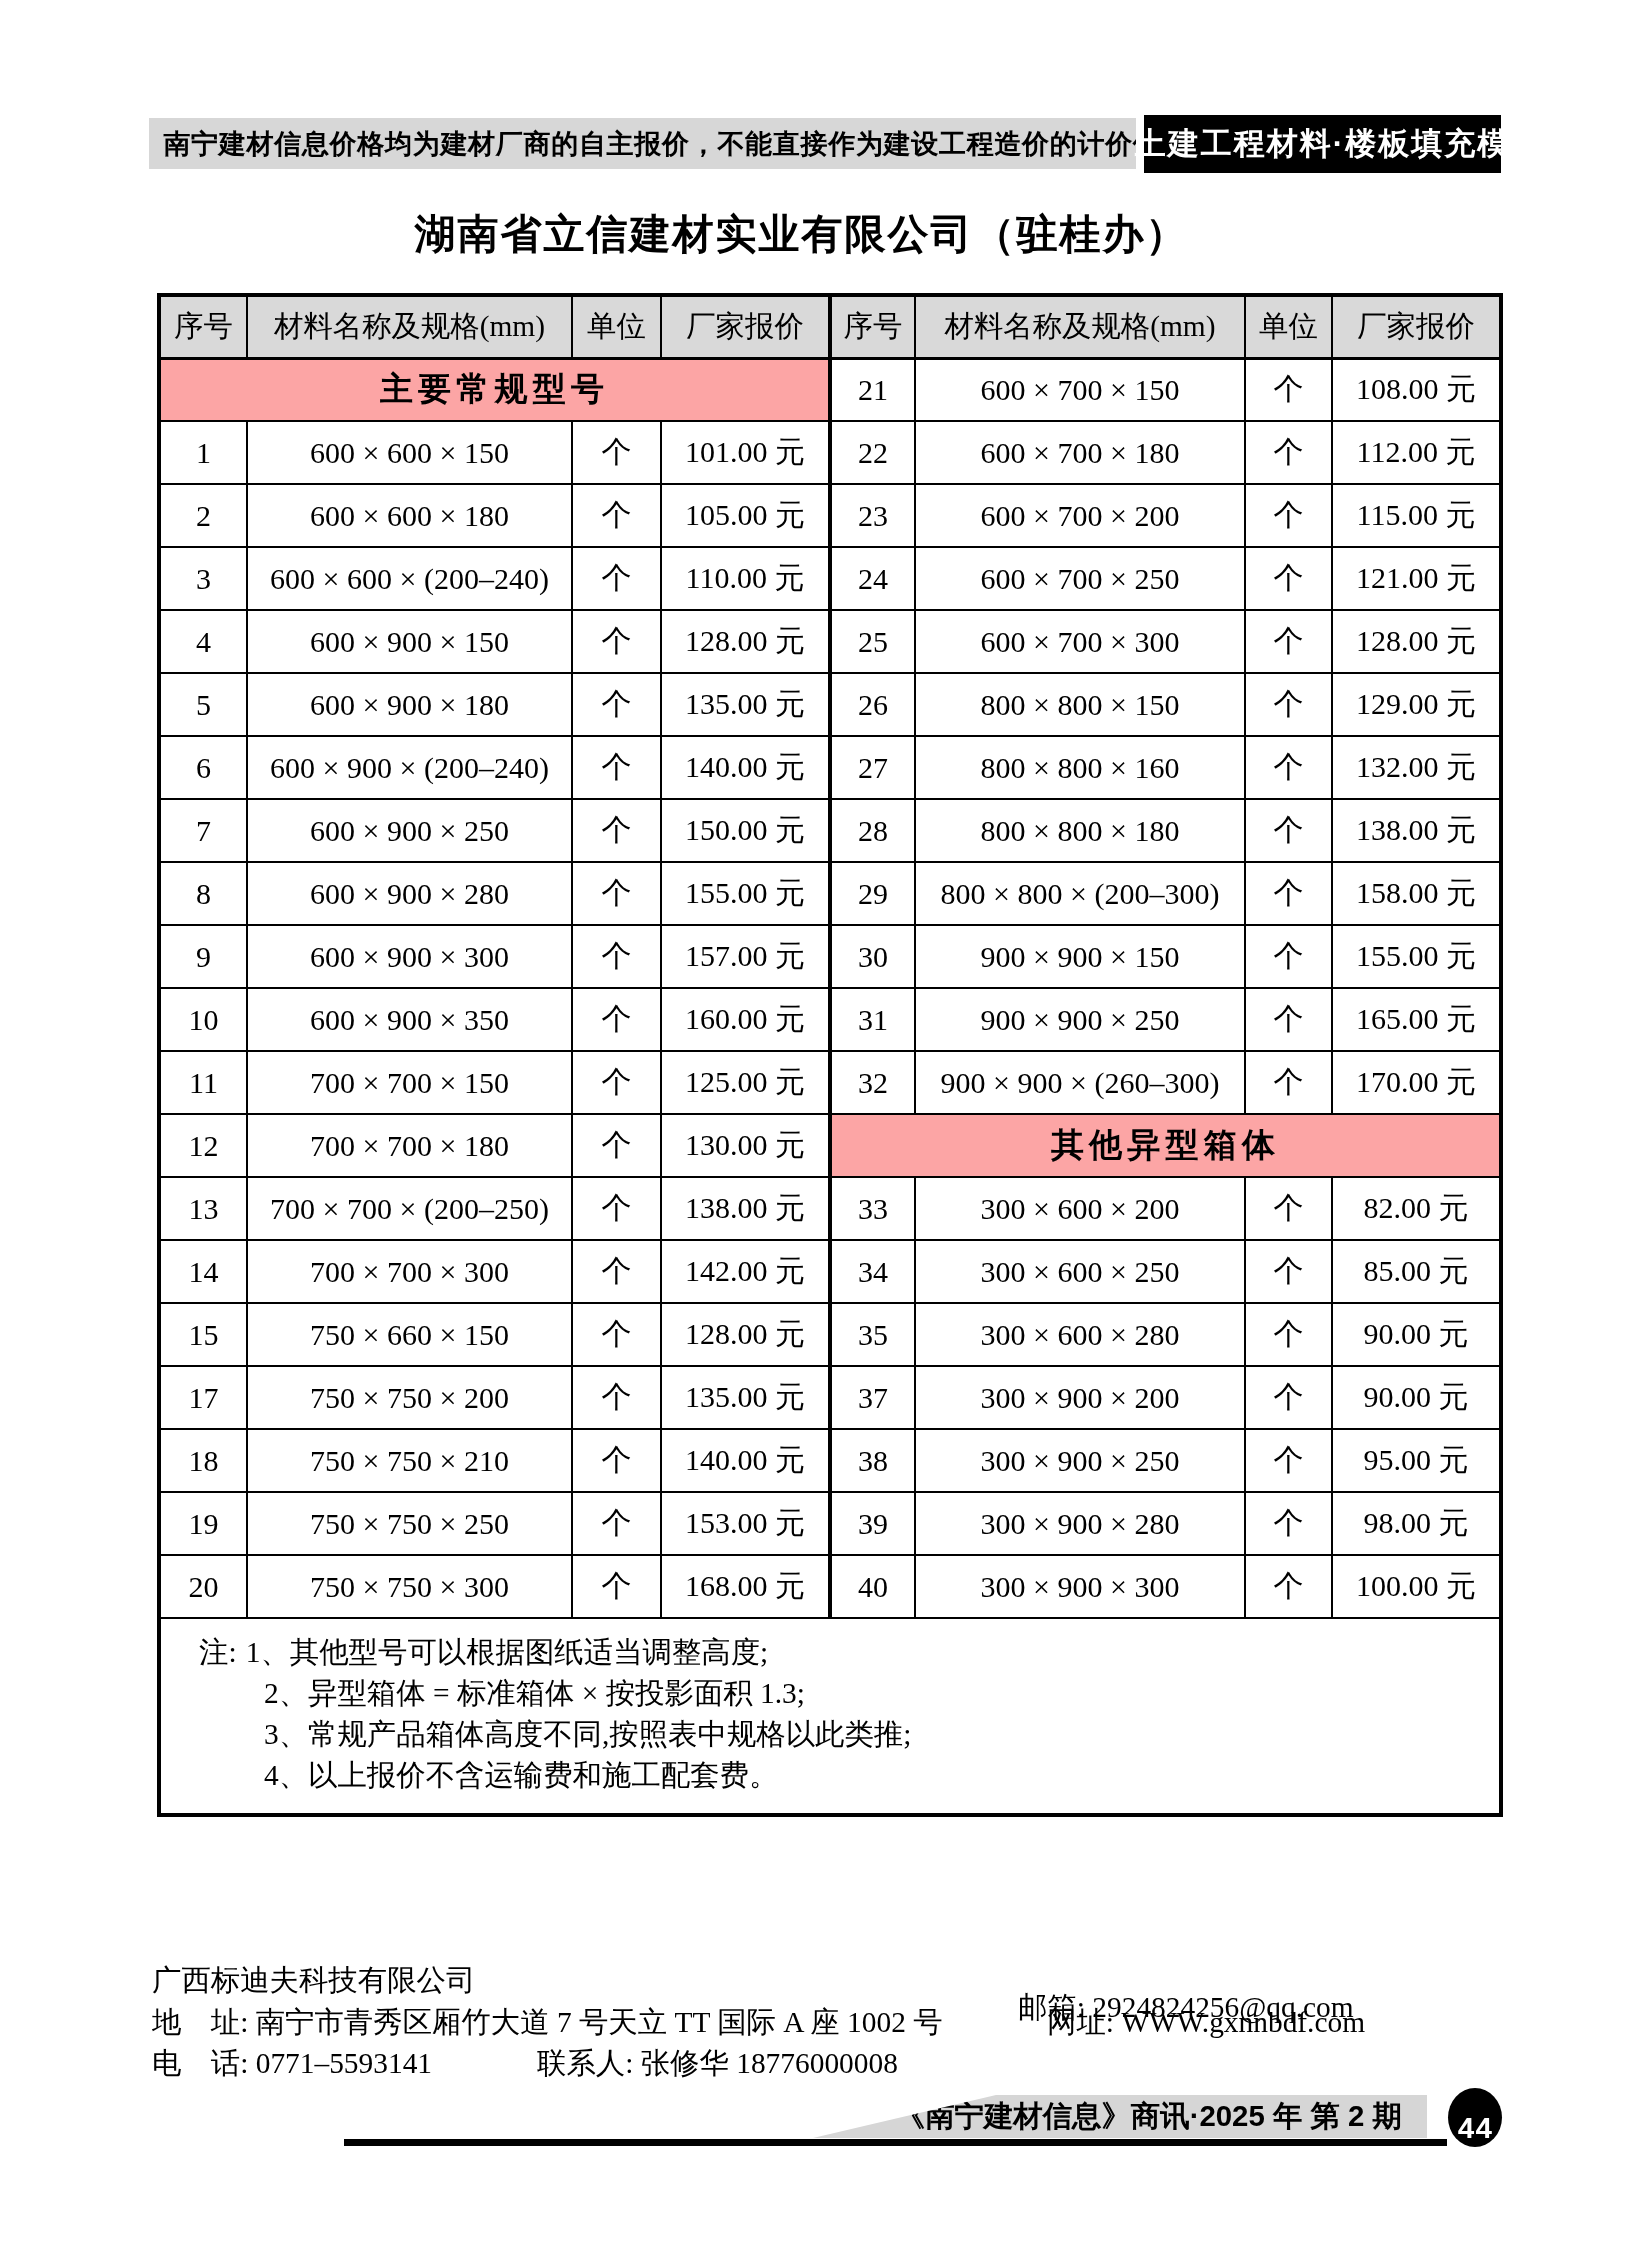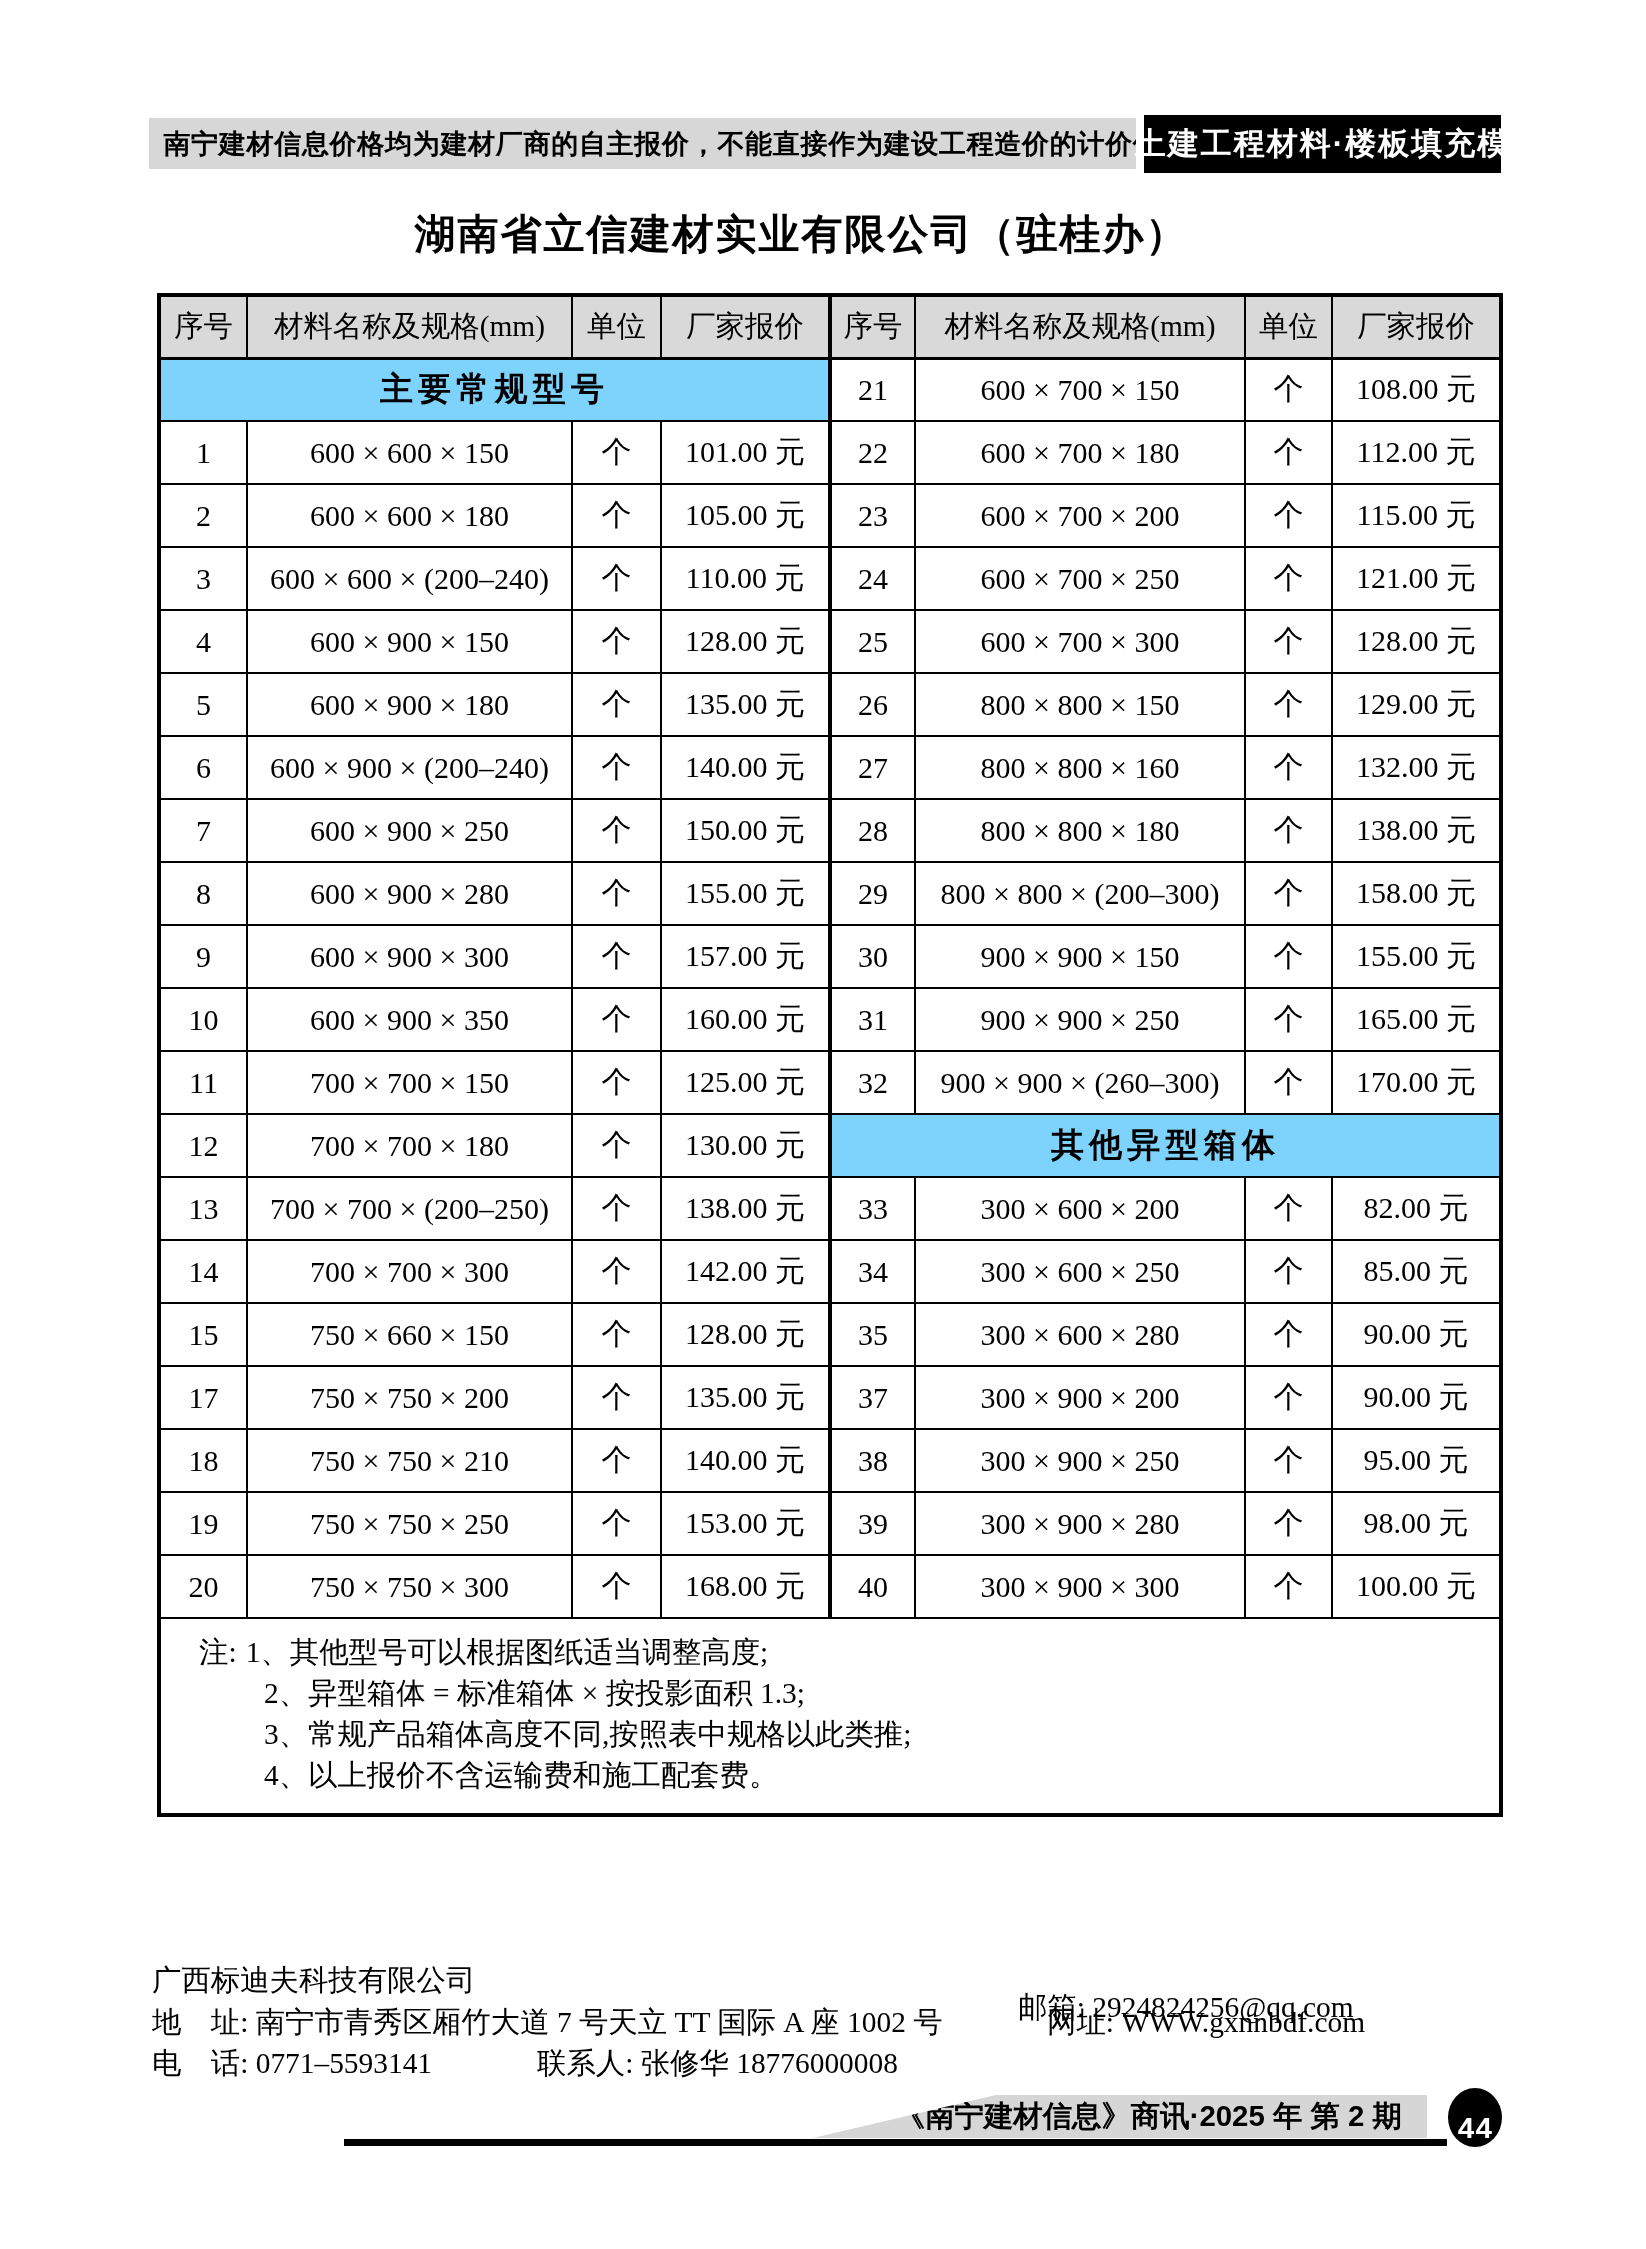--- a/index.html
+++ b/index.html
@@ -34,21 +34,21 @@
   }
   .price-table th,.price-table td{
     border:2px solid #000;text-align:center;vertical-align:middle;
     height:63px;padding:0;overflow:hidden;white-space:nowrap;
   }
   .price-table thead th{
     background:#d9d9d9;font-weight:normal;font-size:29.4px;
     border-bottom:3.9px solid #000;
   }
   .price-table td.section{
-    background:#7dd3fc;font-family:"Liberation Sans", sans-serif;
+    background:#fca5a5;font-family:"Liberation Sans", sans-serif;
     font-weight:bold;font-size:33px;letter-spacing:5.2px;
   }
   .price-table .divL{border-left:4.6px solid #000;}
   .price-table td.notes-cell{
     height:auto;text-align:left;white-space:normal;
     padding:13px 19.6px 17px 38px;font-size:29.4px;
   }
   .note-line{line-height:41px;white-space:nowrap;}
   .note-line .note-prefix{margin-right:9.2px;}
   .note-line.indent{padding-left:65px;}

